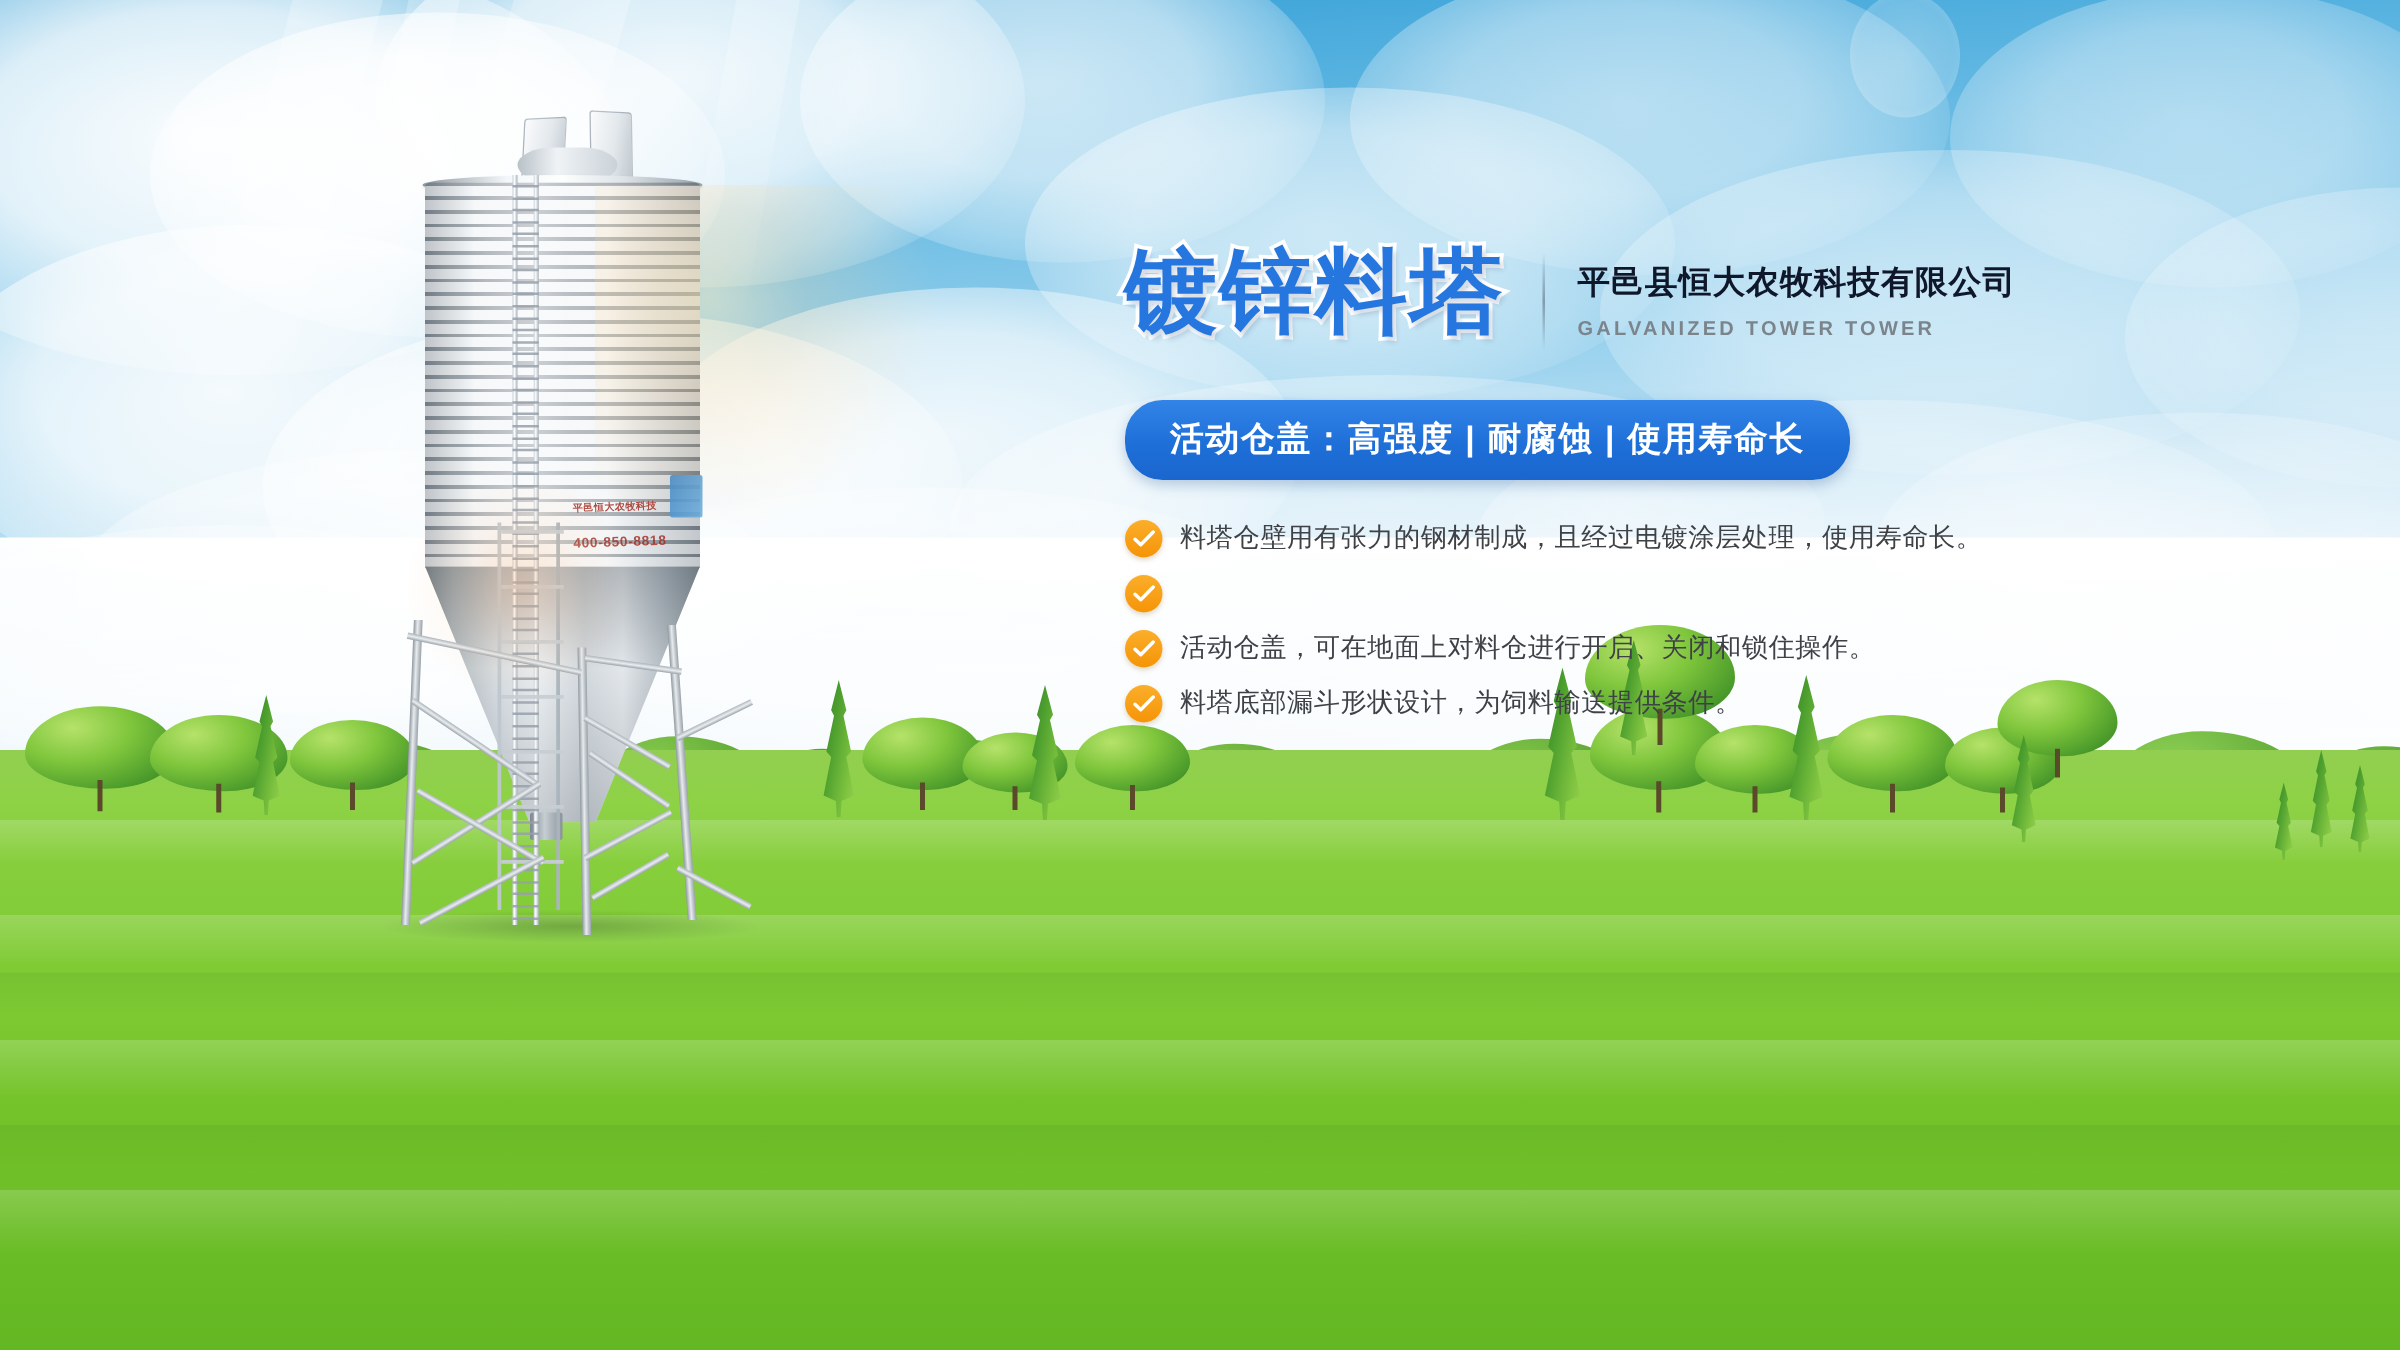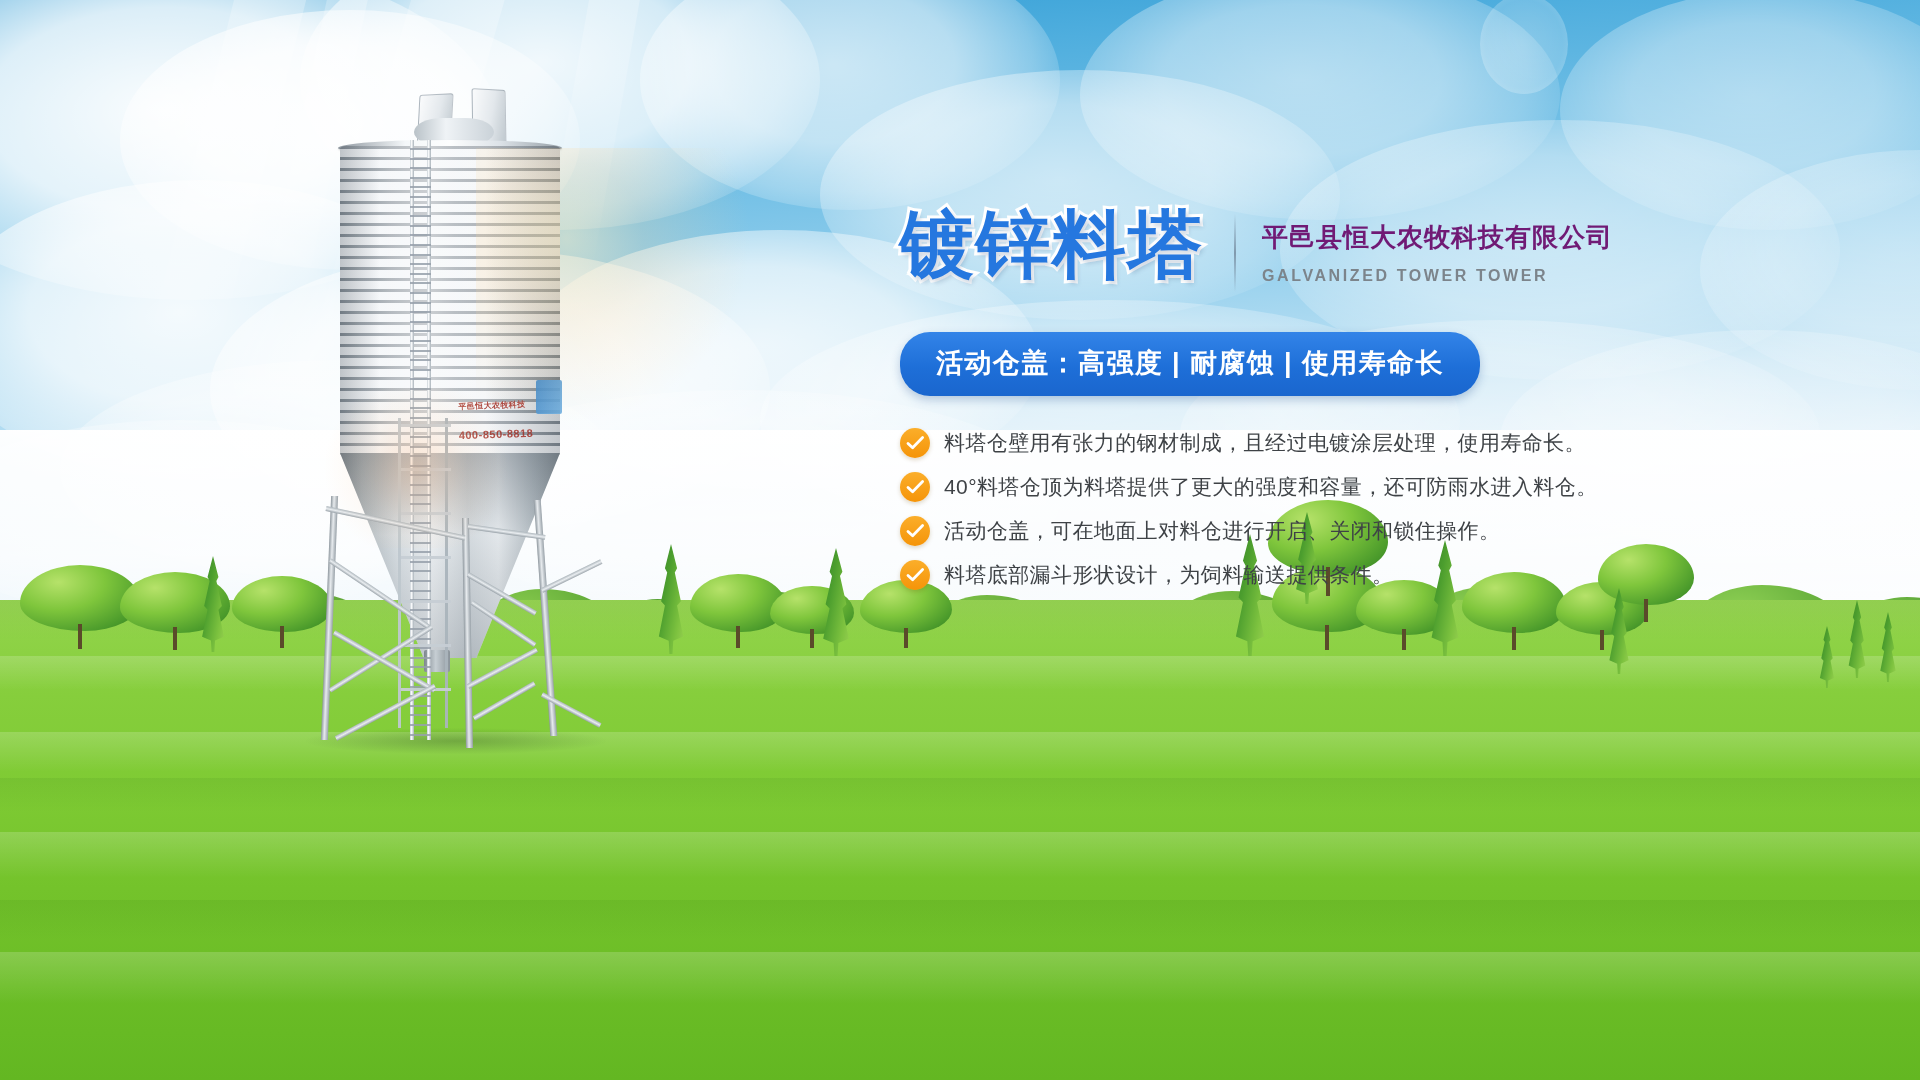--- a/index.html
+++ b/index.html
@@ -231,38 +231,38 @@
     background:radial-gradient(circle at 30% 30%,rgba(255,236,190,.55) 0%,rgba(255,214,150,.22) 26%,rgba(255,255,255,0) 62%);
     pointer-events:none;
   }
   .silo-flare2{
     position:absolute;left:20px;top:300px;width:200px;height:160px;
     background:radial-gradient(circle at 50% 50%,rgba(255,180,120,.30) 0%,rgba(255,200,150,.12) 40%,rgba(255,255,255,0) 72%);
     pointer-events:none;
   }
 
   
-  #panel{position:absolute;left:900px;top:208px;width:1010px;}
+  #panel{position:absolute;left:900px;top:196px;width:1010px;}
 
   .title-row{display:flex;align-items:flex-start;}
   .main-title{
     font-size:74px;font-weight:700;line-height:1;
     color:#2577DF;letter-spacing:2px;
     -webkit-text-stroke:6px #FFFFFF;
     paint-order:stroke fill;
     text-shadow:3px 4px 4px rgba(60,90,130,.22);
     white-space:nowrap;
   }
   .title-divider{
     width:2px;height:78px;margin:6px 26px 0 30px;
     background:linear-gradient(180deg,rgba(120,140,160,0),rgba(110,130,150,.75),rgba(120,140,160,0));
   }
   .title-right{padding-top:12px;}
   .company{
-    font-size:26px;font-weight:700;color:#701a75;letter-spacing:1px;
+    font-size:26px;font-weight:700;color:#0f172a;letter-spacing:1px;
     white-space:nowrap;
   }
   .subtitle-en{
     margin-top:12px;
     font-size:16px;font-weight:700;color:#7C848B;
     letter-spacing:2.6px;white-space:nowrap;
   }
 
   .badge{
     display:inline-block;margin-top:40px;
@@ -575,21 +575,20 @@
             </svg>
           </div>
           <div class="bullet-text">料塔仓壁用有张力的钢材制成，且经过电镀涂层处理，使用寿命长。</div>
         </div>
         <div class="bullet">
           <div class="check">
             <svg width="19" height="16" viewBox="0 0 19 16">
               <path d="M2 8.4 L6.6 12.8 L16.6 2.6" fill="none" stroke="#fff" stroke-width="2.8" stroke-linecap="round" stroke-linejoin="round"></path>
             </svg>
           </div>
-          <div class="bullet-text">40°料塔仓顶为料塔提供了更大的强度和容量，还可防雨水进入料仓。</div>
         </div>
         <div class="bullet">
           <div class="check">
             <svg width="19" height="16" viewBox="0 0 19 16">
               <path d="M2 8.4 L6.6 12.8 L16.6 2.6" fill="none" stroke="#fff" stroke-width="2.8" stroke-linecap="round" stroke-linejoin="round"></path>
             </svg>
           </div>
           <div class="bullet-text">活动仓盖，可在地面上对料仓进行开启、关闭和锁住操作。</div>
         </div>
         <div class="bullet">

